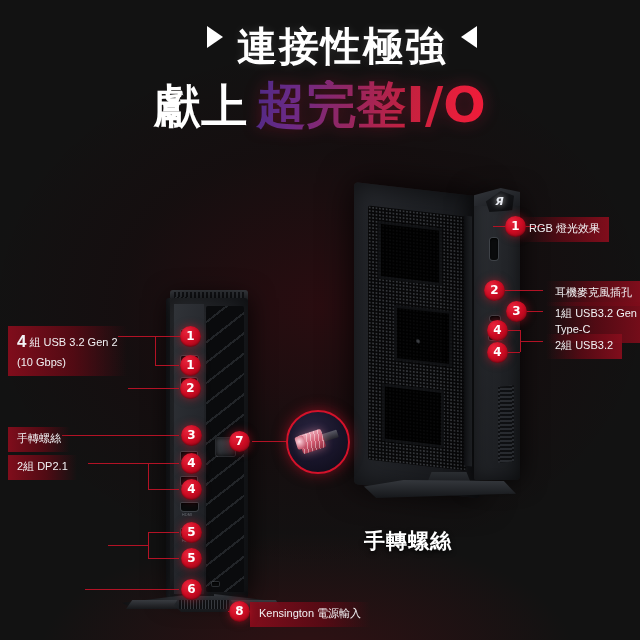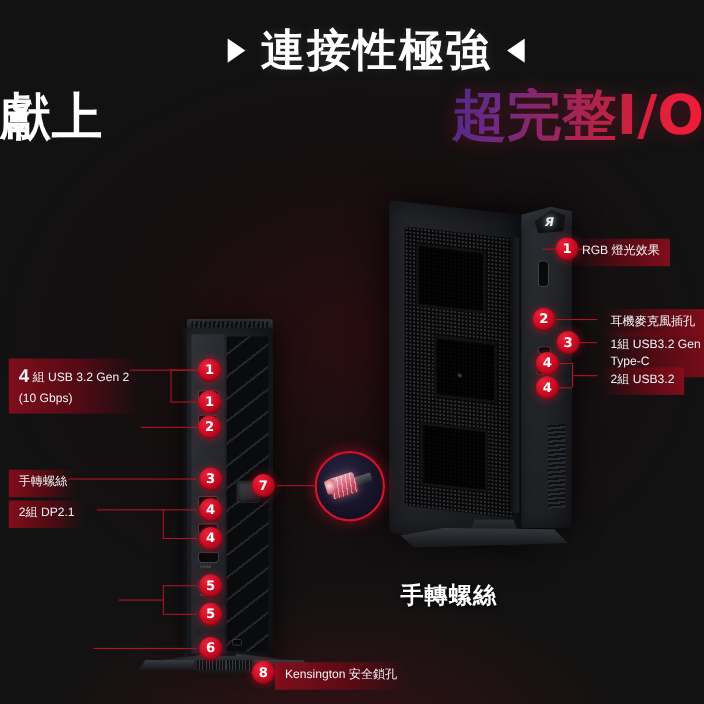--- a/index.html
+++ b/index.html
@@ -14,30 +14,30 @@
   
   .vignette{position:absolute;inset:0;
     background:radial-gradient(ellipse 70% 55% at 50% 48%, rgba(60,8,14,.55) 0%, rgba(30,4,8,.25) 45%, rgba(0,0,0,0) 75%);
     pointer-events:none;}
   .floorglow{position:absolute;left:0;right:0;bottom:0;height:180px;
     background:radial-gradient(ellipse 60% 100% at 48% 110%, rgba(120,14,22,.30) 0%, rgba(0,0,0,0) 70%);
     pointer-events:none;}
 
   
   .headline{position:absolute;left:0;right:0;top:26px;text-align:center;z-index:40;}
-  .hl-row1{display:flex;align-items:center;justify-content:center;gap:14px;padding-left:44px;}
+  .hl-row1{display:flex;align-items:flex-start;justify-content:center;gap:14px;padding-left:44px;}
   .tri{width:0;height:0;border-top:11px solid transparent;border-bottom:11px solid transparent;}
   .tri.left{border-left:16px solid #fff;}
   .tri.right{border-right:16px solid #fff;}
   .hl1{
     font-family:"DejaVu Sans","Liberation Sans",sans-serif;
     font-size:40px;font-weight:bold;color:#ffffff;letter-spacing:2px;
     line-height:1;text-shadow:0 0 10px rgba(255,255,255,.12);
   }
-  .hl-row2{display:flex;align-items:baseline;justify-content:space-between;gap:8px;margin-top:14px;}
+  .hl-row2{display:flex;align-items:baseline;justify-content:center;gap:8px;margin-top:14px;}
   .hl2a{
     font-family:"DejaVu Sans","Liberation Sans",sans-serif;
     font-size:46px;font-weight:bold;color:#ffffff;letter-spacing:1px;line-height:1;
   }
   .hl2b{
     font-family:"DejaVu Sans","Liberation Sans",sans-serif;
     font-size:50px;font-weight:bold;letter-spacing:0px;line-height:1;
     background:linear-gradient(100deg,#4e2a86 0%,#6d2a86 18%,#97265f 42%,#c4213f 66%,#e51f3c 85%,#f01b38 100%);
     -webkit-background-clip:text;background-clip:text;color:transparent;
     -webkit-text-fill-color:transparent;
@@ -335,21 +335,21 @@
     <span>手轉螺絲</span>
   </div>
 
   <div class="chip left" style="left:8px;top:455px;">
     <span>2組 DP2.1</span>
   </div>
 
 
 
   <div class="chip left" style="left:250px;top:602px;background:linear-gradient(90deg,rgba(134,13,28,.95) 0%,rgba(96,9,20,.80) 62%,rgba(30,5,9,0) 100%);">
-    <span>Kensington 安全鎖孔</span>
+    <span>Kensington 電源輸入</span>
   </div>
 
   <div class="chip right" style="left:520px;top:217px;">
     <span>RGB 燈光效果</span>
   </div>
 
   <div class="chip right" style="left:546px;top:281px;">
     <span>耳機麥克風插孔</span>
   </div>
 

